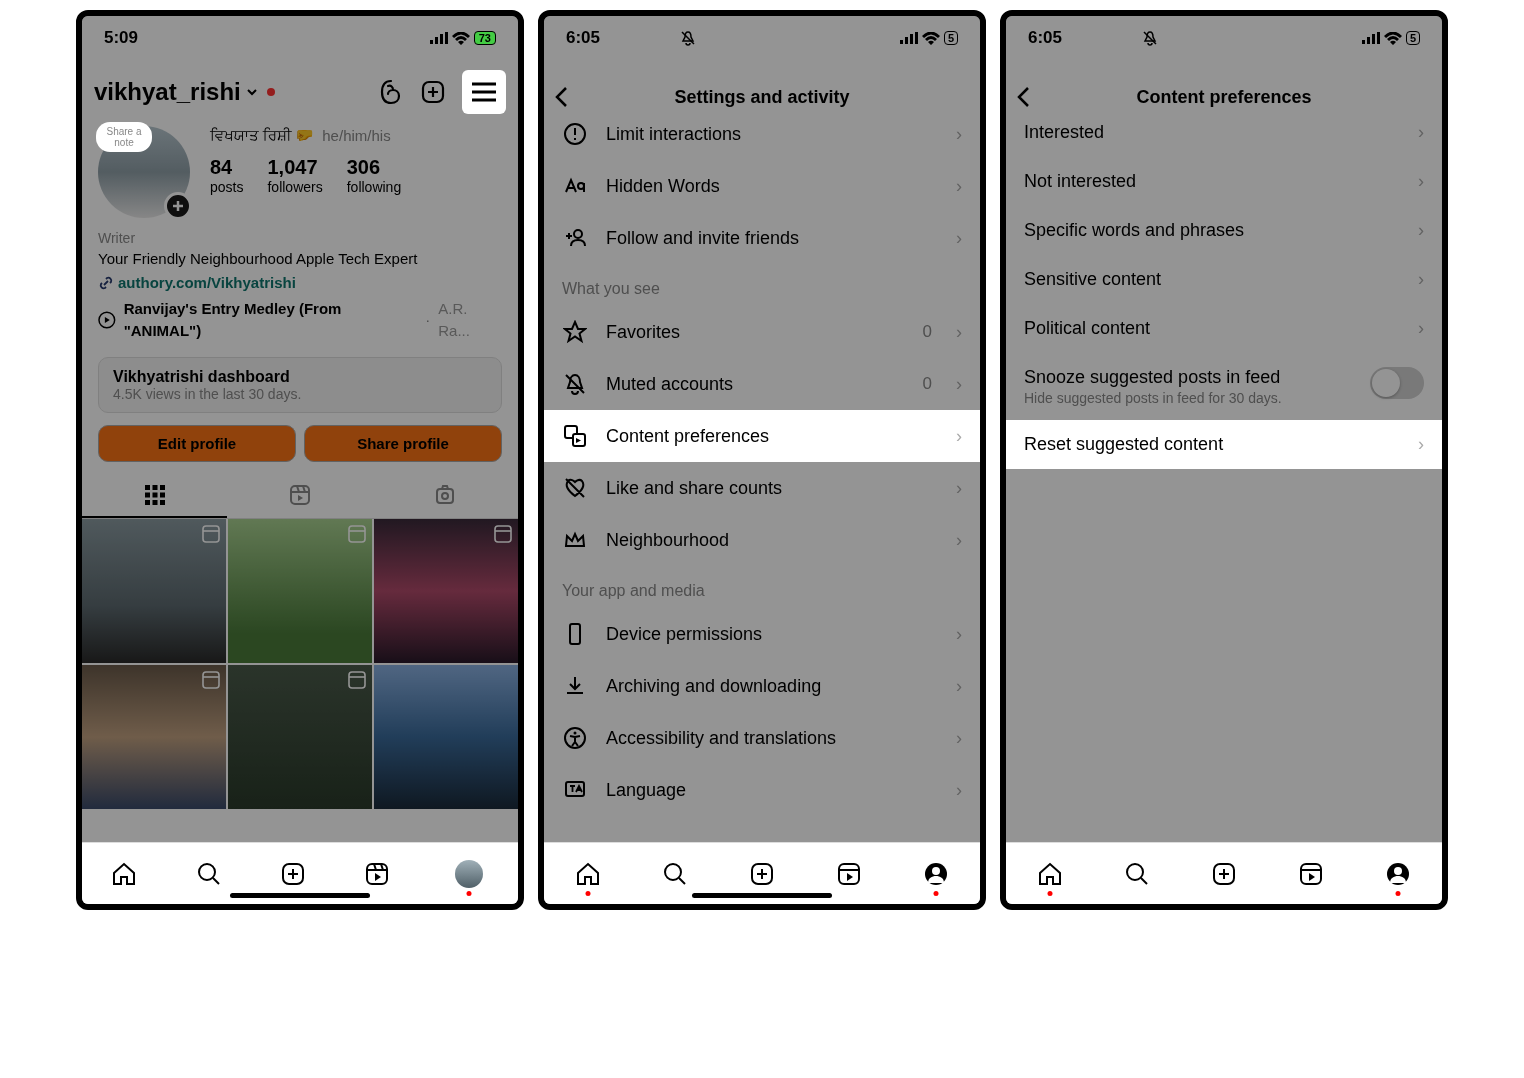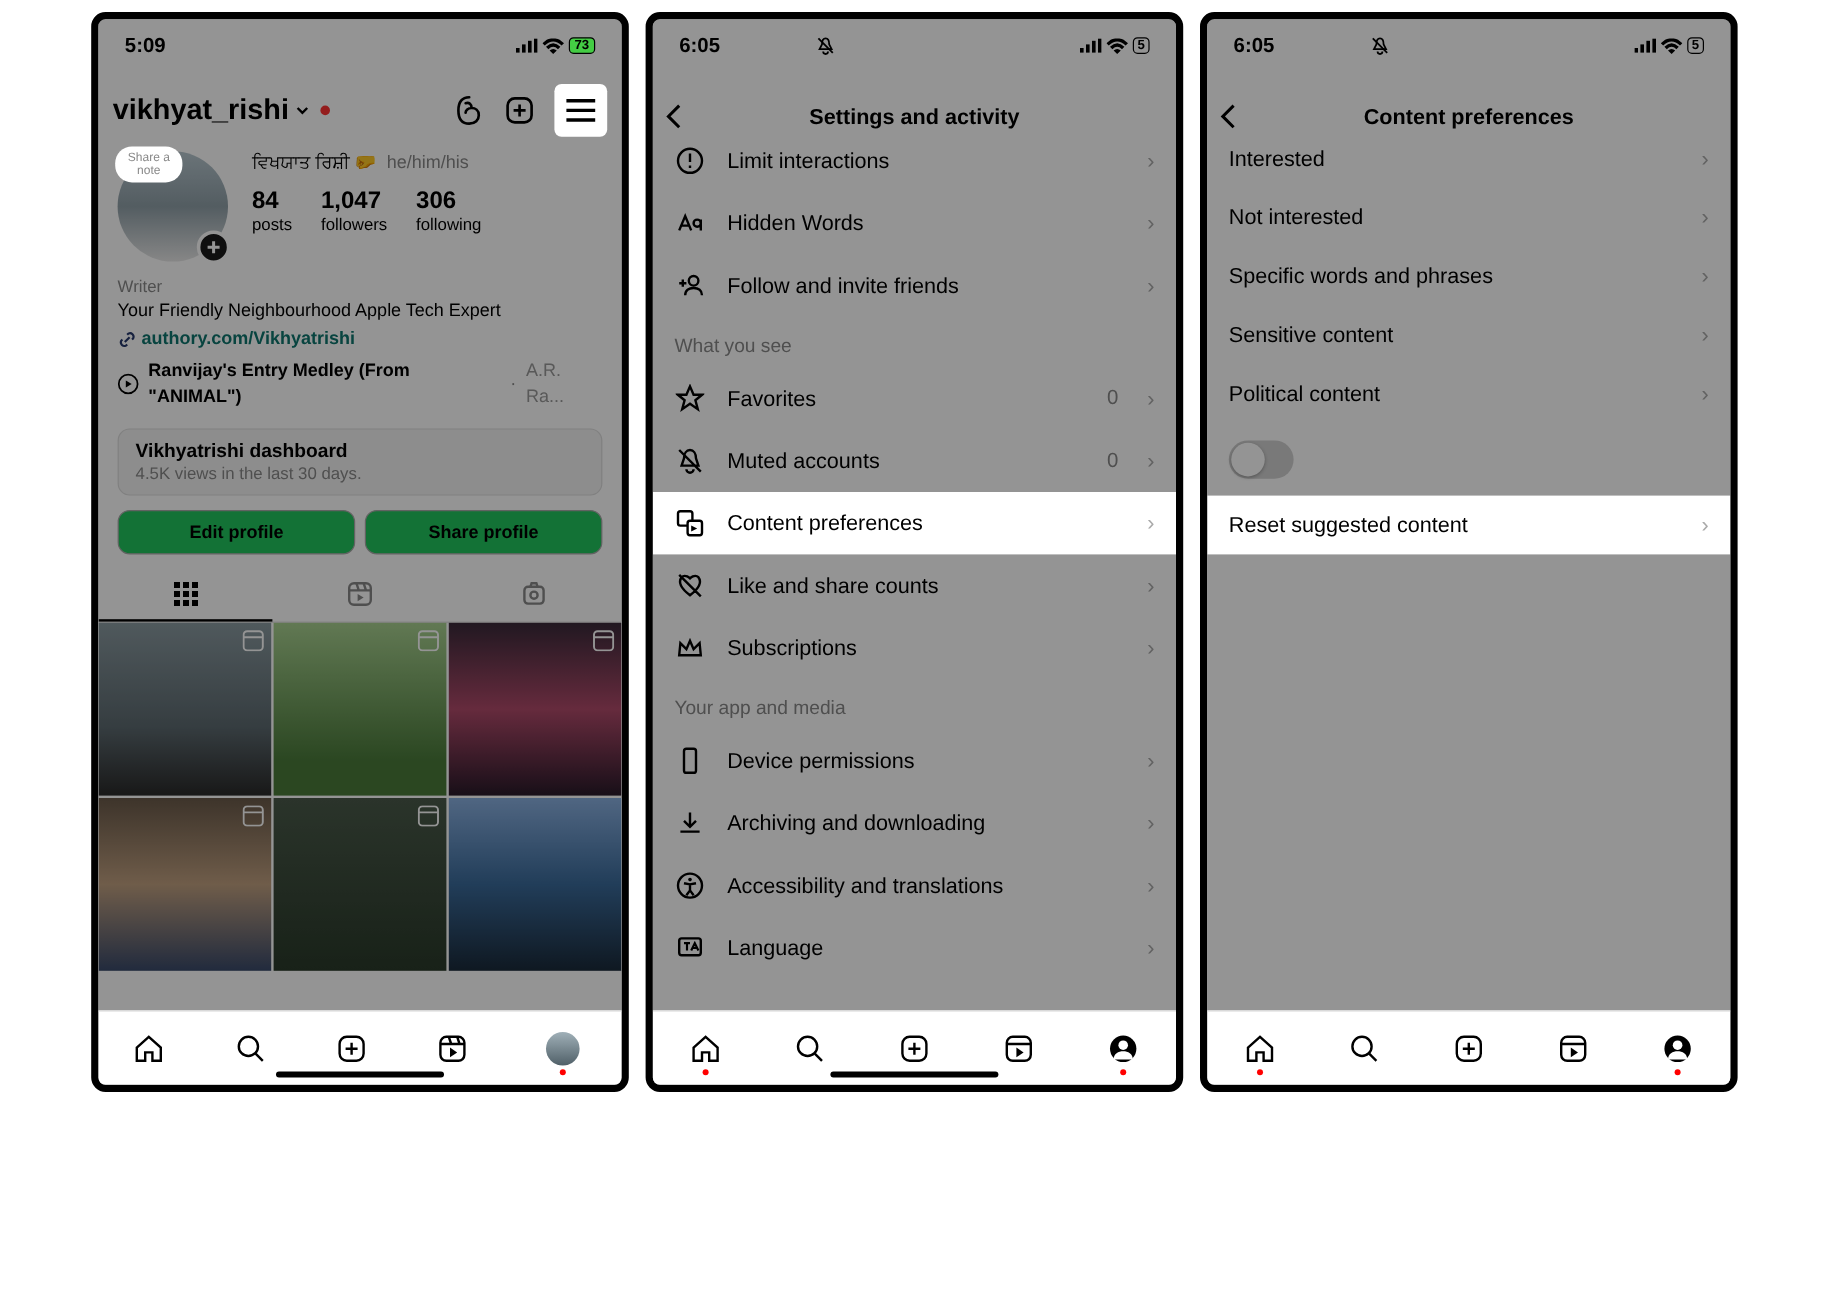--- a/index.html
+++ b/index.html
@@ -32,21 +32,21 @@
 .stat .l { font-size:14px; }
 .bio { padding:4px 16px 10px; font-size:15px; line-height:1.45; }
 .bio .cat { color:#888; font-size:14px; }
 .bio .link { color:#0f766e; display:flex; align-items:center; gap:4px; font-size:15px; margin-top:2px;font-weight:bold; }
 .bio .music { display:flex; align-items:center; gap:8px; font-size:15px; margin-top:4px; }
 .bio .artist { color:#999; }
 .dash { margin:6px 16px; padding:10px 14px; border:1px solid #ddd; border-radius:10px; background:#f3f3f3; }
 .dash .t { font-size:16px; font-weight:600; }
 .dash .s { font-size:14px; color:#888; }
 .btns { display:flex; gap:8px; padding:6px 16px; }
-.btns button { flex:1; padding:9px; border:1.5px solid #aaa; border-radius:10px; background:#22c55e; font-size:15px; font-weight:600; }
+.btns button { flex:1; padding:9px; border:1.5px solid #aaa; border-radius:10px; background:#f97316; font-size:15px; font-weight:600; }
 .ptabs { display:flex; border-bottom:1px solid #ddd; margin-top:6px; }
 .ptab { flex:1; display:flex; justify-content:center; padding:10px 0; }
 .ptab.active { border-bottom:2px solid #000; }
 .grid { display:grid; grid-template-columns:repeat(3,1fr); gap:2px; }
 .cell { aspect-ratio:1; background:#888; position:relative; }
 .cell .reel { position:absolute; top:6px; right:6px; color:#fff; }
 .c0{background:linear-gradient(180deg,#8a9aa0 0%,#5d6a70 60%,#2a2a2a 100%);}
 .c1{background:linear-gradient(180deg,#a8d090 0%,#4a7a3a 80%);}
 .c2{background:linear-gradient(180deg,#3a2a3a 0%,#b04a6a 50%,#2a1a2a 100%);}
 .c3{background:linear-gradient(180deg,#6a5a4a 0%,#c0a080 50%,#3a4a6a 100%);}
@@ -365,21 +365,21 @@
           </span>
           <span class="lbl">Like and share counts</span>
           <span class="chev">›</span>
         </div>
     <div class="row">
           <span class="ico">
             <svg width="24" height="24" viewBox="0 0 24 24">
               <path d="M3 18 L4 8 L9 13 L12 6 L15 13 L20 8 L21 18 Z" stroke="#000" stroke-width="2" fill="none"></path>
             </svg>
           </span>
-          <span class="lbl">Subscriptions</span>
+          <span class="lbl">Neighbourhood</span>
           <span class="chev">›</span>
         </div>
     <div class="sect">Your app and media</div>
     <div class="row">
           <span class="ico">
             <svg width="24" height="24" viewBox="0 0 24 24">
               <rect x="7" y="2" width="10" height="20" rx="2" stroke="#000" stroke-width="2" fill="none"></rect>
             </svg>
           </span>
           <span class="lbl">Device permissions</span>
@@ -497,20 +497,24 @@
         </div>
     <div class="row">
           <span class="lbl">Sensitive content</span>
           <span class="chev">›</span>
         </div>
     <div class="row">
           <span class="lbl">Political content</span>
           <span class="chev">›</span>
         </div>
     <div class="row" style="align-items:flex-start">
+      <div style="flex:1">
+        <div style="font-size:18px">Snooze suggested posts in feed</div>
+        <div class="sub">Hide suggested posts in feed for 30 days.</div>
+      </div>
       <div class="toggle"></div>
     </div>
     <div class="row hl">
           <span class="lbl">Reset suggested content</span>
           <span class="chev">›</span>
         </div>
   </div>
   <div class="tabbar">
     <div class="tab dot">
           <svg width="26" height="26" viewBox="0 0 26 26">

